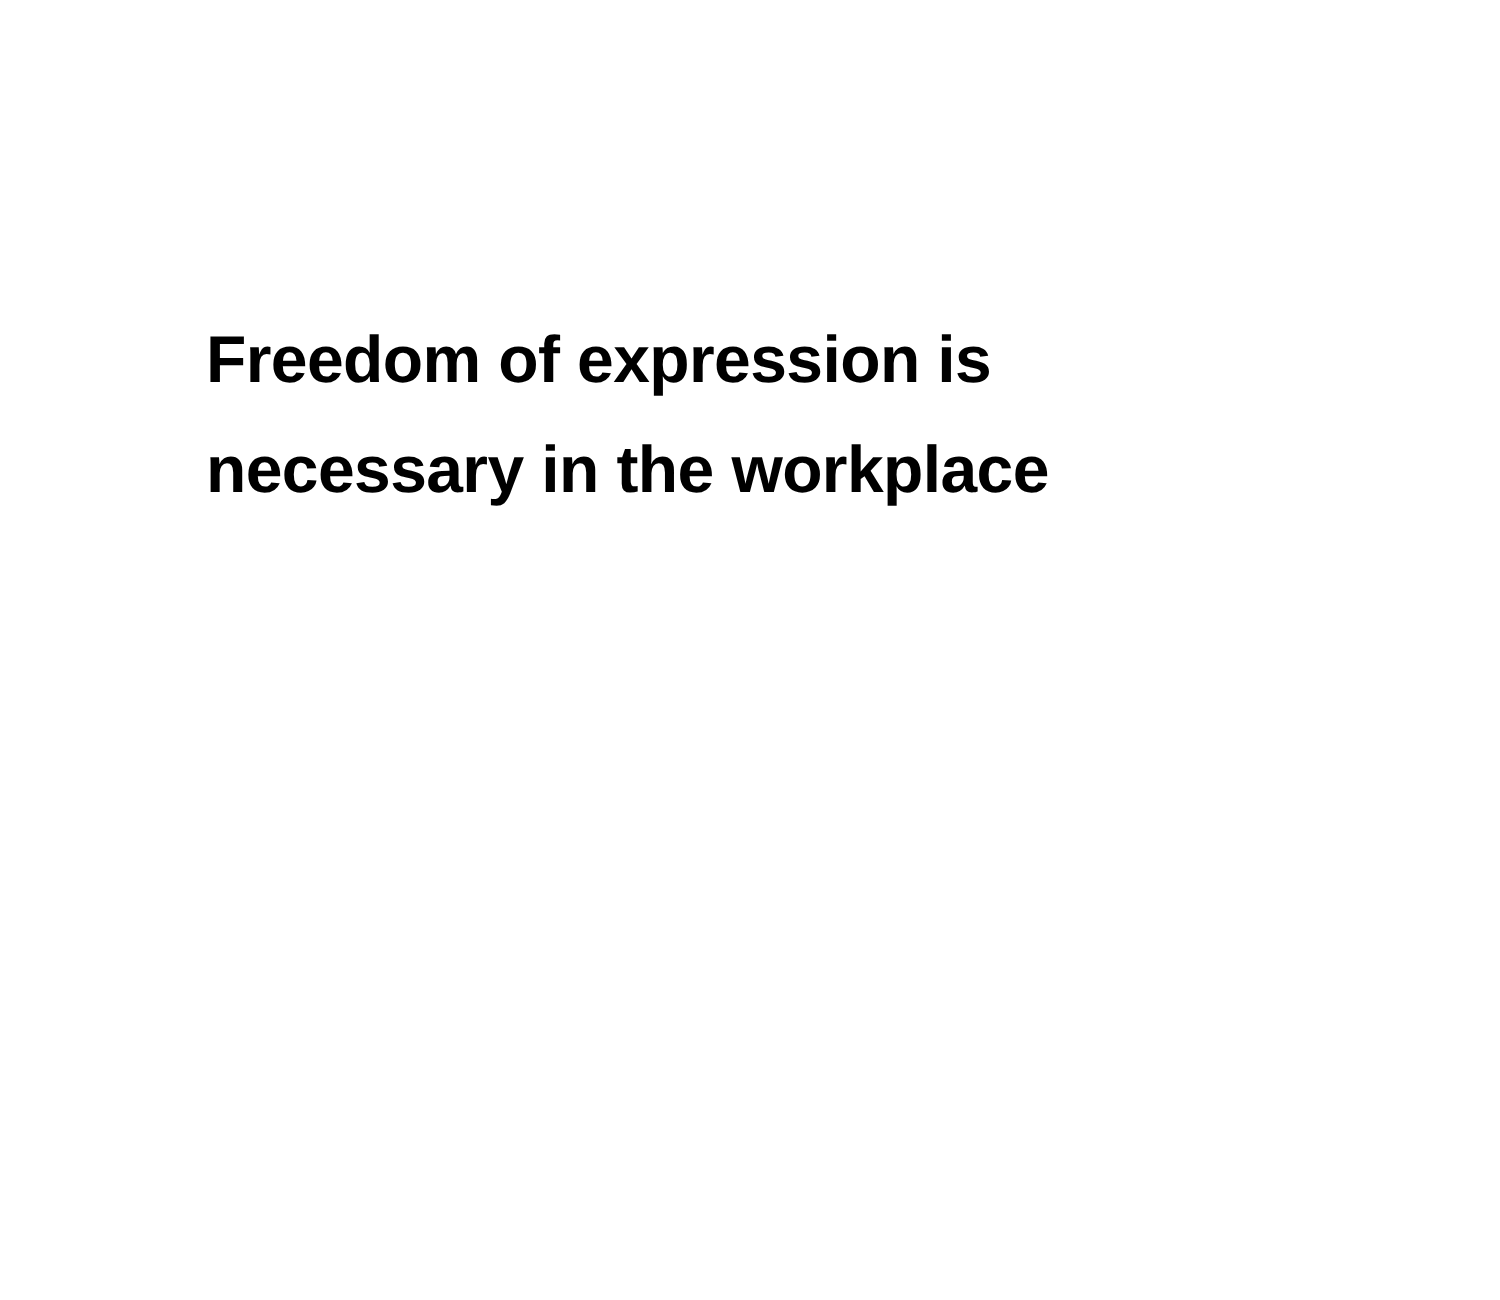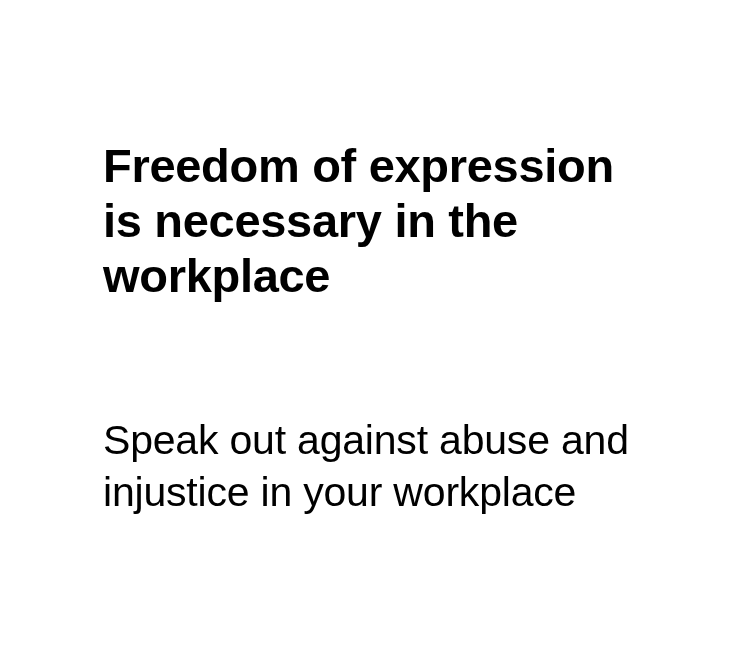--- a/index.html
+++ b/index.html
@@ -21,24 +21,24 @@
     position: relative;
     width: 750px;
     height: 650px;
     background: #ffffff;
     box-sizing: border-box;
   }
 
   .slide-title {
     position: absolute;
     left: 103px;
-    top: 138px;
+    top: 152px;
     width: 560px;
     margin: 0;
-    font-size: 47px;
+    font-size: 33px;
     line-height: 55px;
     font-weight: 700;
     color: #000000;
     letter-spacing: -0.3px;
     text-align: left;
     white-space: normal;
   }
 
   .slide-subtitle {
     position: absolute;
@@ -55,15 +55,14 @@
     white-space: normal;
   }
 </style>
 </head>
 <body>
 
 <div class="slide">
 
   <h1 class="slide-title">Freedom of expression is necessary in the workplace</h1>
 
-  <p class="slide-subtitle">Speak out against abuse and injustice in your workplace</p>
 
 </div>
 
 </body></html>

